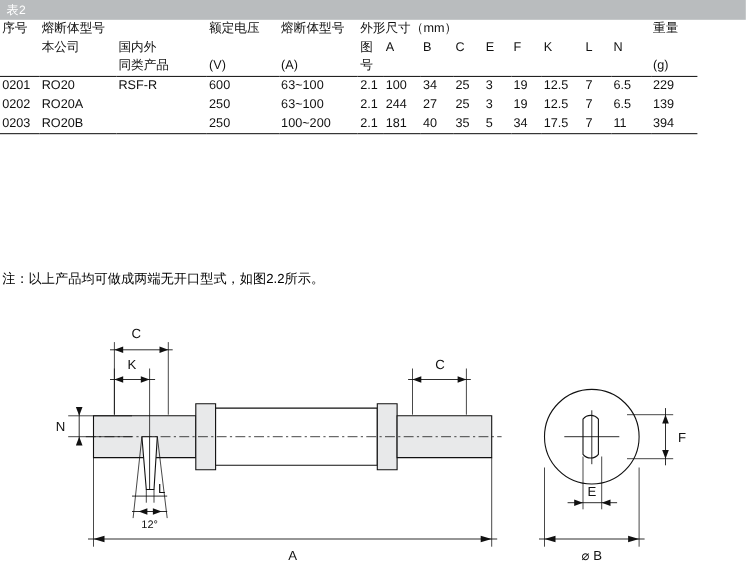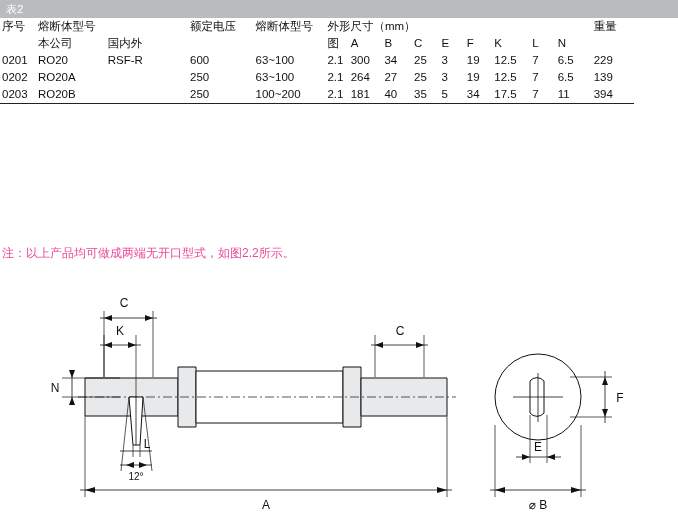--- a/index.html
+++ b/index.html
@@ -83,21 +83,21 @@
   .c-l     { width: 24px; }
   .c-n     { width: 34px; }
   .c-w     { width: 40px; text-align: left; }
   .hdr-wt { text-align: right; padding-right: 4px; }
   
   .note {
     position: absolute;
     left: 2px;
     top: 245px;
     font-size: 12px;
-    color: #ec4899;
+    color: #000000;
   }
   
   .drawing {
     position: absolute;
     left: 0;
     top: 285px;
     width: 678px;
     height: 239px;
   }
   svg { display: block; }
@@ -164,46 +164,63 @@
           <td>A</td>
           <td>B</td>
           <td>C</td>
           <td>E</td>
           <td>F</td>
           <td>K</td>
           <td>L</td>
           <td>N</td>
           <td></td>
         </tr>
+        <tr class="rule-mid">
+          <td></td>
+          <td></td>
+          <td>同类产品</td>
+          <td>(V)</td>
+          <td>(A)</td>
+          <td>号</td>
+          <td></td>
+          <td></td>
+          <td></td>
+          <td></td>
+          <td></td>
+          <td></td>
+          <td></td>
+          <td></td>
+          <td>(g)</td>
+        </tr>
 
         <tr>
           <td>0201</td>
           <td>RO20</td>
           <td>RSF-R</td>
           <td>600</td>
           <td>63~100</td>
           <td>2.1</td>
-          <td>300</td>
+          <td>100</td>
           <td>34</td>
           <td>25</td>
           <td>3</td>
           <td>19</td>
           <td>12.5</td>
           <td>7</td>
           <td>6.5</td>
           <td>229</td>
         </tr>
         <tr>
           <td>0202</td>
           <td>RO20A</td>
           <td></td>
           <td>250</td>
           <td>63~100</td>
           <td>2.1</td>
-          <td>264</td>
+          <td>244</td>
           <td>27</td>
           <td>25</td>
           <td>3</td>
           <td>19</td>
           <td>12.5</td>
           <td>7</td>
           <td>6.5</td>
           <td>139</td>
         </tr>
         <tr class="rule-bottom">

